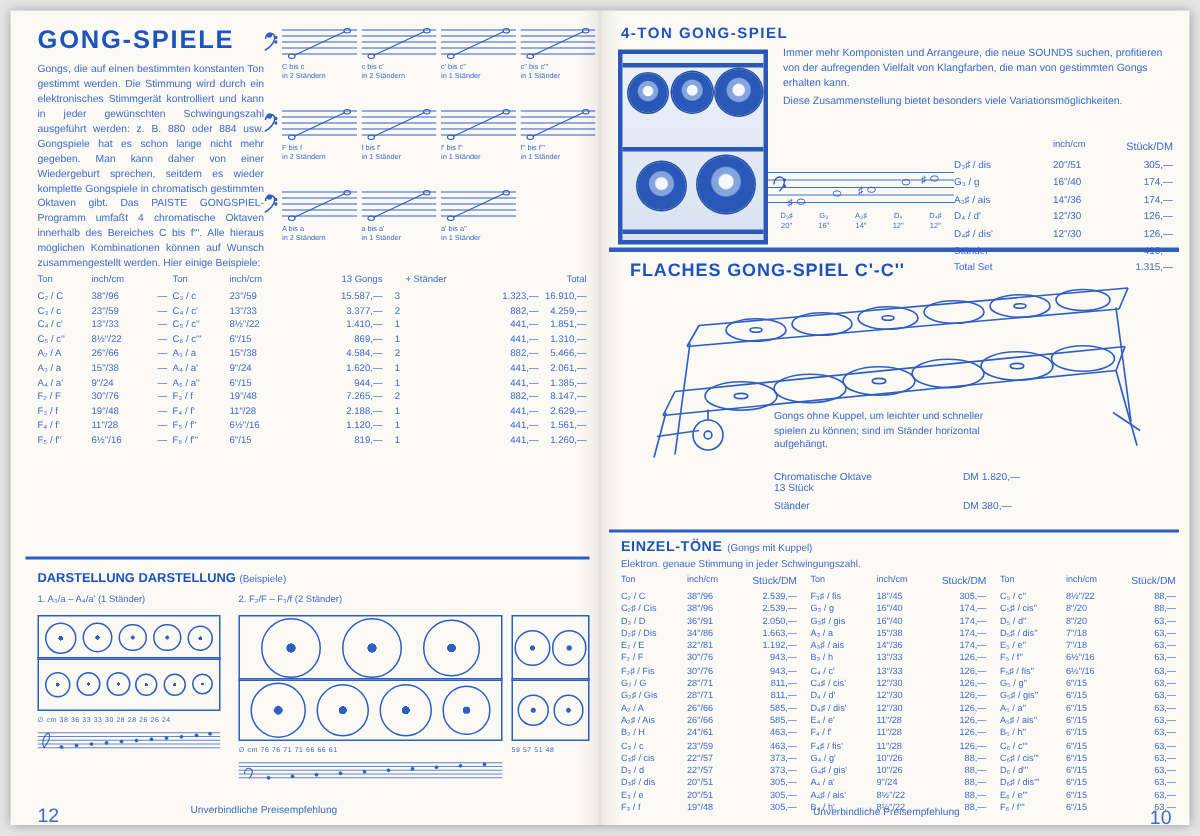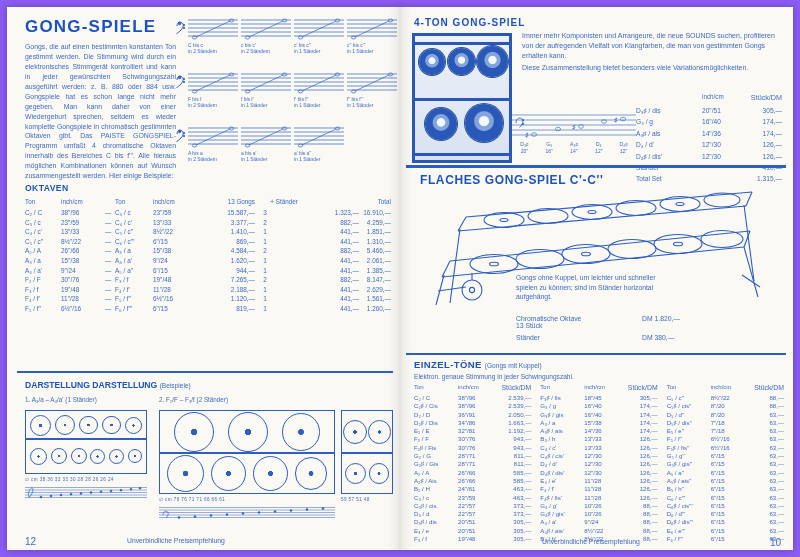--- a/index.html
+++ b/index.html
@@ -1,17 +1,17 @@
 <!DOCTYPE html>
 <html><head>
 <meta charset="utf-8">
 <style>
   html,body{margin:0;padding:0}
   body{width:800px;height:557px;overflow:hidden;background:#c9c8c2;font-family:"Liberation Sans","DejaVu Sans",sans-serif}
-  .scan{position:relative;width:800px;height:557px;background:#8b5cf6;--ink:#3f6ac7;--hd:#1d53bf;--ln:#2e5ec2}
+  .scan{position:relative;width:800px;height:557px;background:#e5e5e5;--ink:#3f6ac7;--hd:#1d53bf;--ln:#2e5ec2}
   .sheet{position:absolute;left:7px;top:7px;width:786px;height:543px;background:#faf9f4;box-shadow:0 0 7px rgba(40,40,40,.4)}
   .fold{position:absolute;left:50%;top:0;width:26px;height:100%;transform:translateX(-13px);
         background:linear-gradient(90deg,rgba(0,0,0,0),rgba(0,0,0,.05) 42%,rgba(90,90,100,.16) 50%,rgba(0,0,0,.05) 58%,rgba(0,0,0,0))}
   .page{position:absolute;top:0;height:543px;width:393px}
   .pl{left:0}.pr{left:393px}
   .abs{position:absolute}
   .ra{text-align:right}.ctr{text-align:center}
   
   .h1{left:18px;top:10px;font-size:17px;font-weight:bold;color:var(--hd);letter-spacing:1.2px}
   .intro{left:18px;top:35px;width:151px;font-size:6.9px;line-height:1.44;color:var(--ink);text-align:justify}
@@ -30,21 +30,21 @@
   .schem-h{left:18px;top:373px;font-size:8.6px;font-weight:bold;color:var(--hd)}
   .schem-h .sfx{font-weight:normal;font-size:6.6px;color:var(--ink)}
   .exl{font-size:6.3px;color:var(--ink)}
   .diag{color:var(--ink)}
   .box{border:1.6px solid var(--ln);display:flex;align-items:center;justify-content:space-evenly;box-sizing:border-box}
   .box+.box{margin-top:-1.6px}
   .gong{display:inline-block;border:1px solid var(--ln);border-radius:50%;flex:0 0 auto;
         background:radial-gradient(circle,var(--ln) 0 11%,transparent 12%)}
   .sizes{font-size:4.6px;margin-top:3px;letter-spacing:.4px;white-space:nowrap}
   .mini-staff svg{display:block;width:100%;height:14px;margin-top:3px}
-  .pnum{font-size:10px;color:var(--ink)}
+  .pnum{font-size:13px;color:var(--ink)}
   .foot{font-size:6.8px;color:var(--ink)}
   
   .h2{left:14px;top:10px;font-size:10px;font-weight:bold;color:var(--hd);letter-spacing:1px}
   .photo{left:12px;top:26px;width:100px;height:130px;border:3px solid #2a58b8;box-sizing:border-box;
          background:linear-gradient(#edf1f8,#d9e2f2)}
   .photo .bar{position:absolute;left:0;width:100%;height:3px;background:#2a58b8}
   .pg{position:absolute;border-radius:50%;
       background:radial-gradient(circle at 50% 45%,#f5f8fc 0 16%,#84a4de 20% 33%,#2a58b8 37% 72%,#1b3f92 100%);
       box-shadow:0 0 0 1px #24509f}
   .r-intro{left:122px;top:24px;width:260px;font-size:7px;line-height:1.42;color:var(--ink)}
@@ -267,21 +267,20 @@
                 <ellipse cx="6.5" cy="20.5" rx="2.2" ry="1.5"></ellipse>
                 <ellipse cx="43.5" cy="3.5" rx="2.2" ry="1.5"></ellipse>
               </svg>
           <div class="st-l1">a' bis a''</div>
           <div class="st-l2">in 1 Ständer</div>
         </div>
           </div>
     </div>
 
     <div class="abs okt">
-      <div class="okt-h">OKTAVEN</div>
       <div class="ok-head">
         <span>Ton</span>
         <span>inch/cm</span>
         <span></span>
         <span>Ton</span>
         <span>inch/cm</span>
         <span class="ra">13 Gongs</span>
         <span class="ctr">+ Ständer</span>
         <span></span>
         <span class="ra">Total</span>

